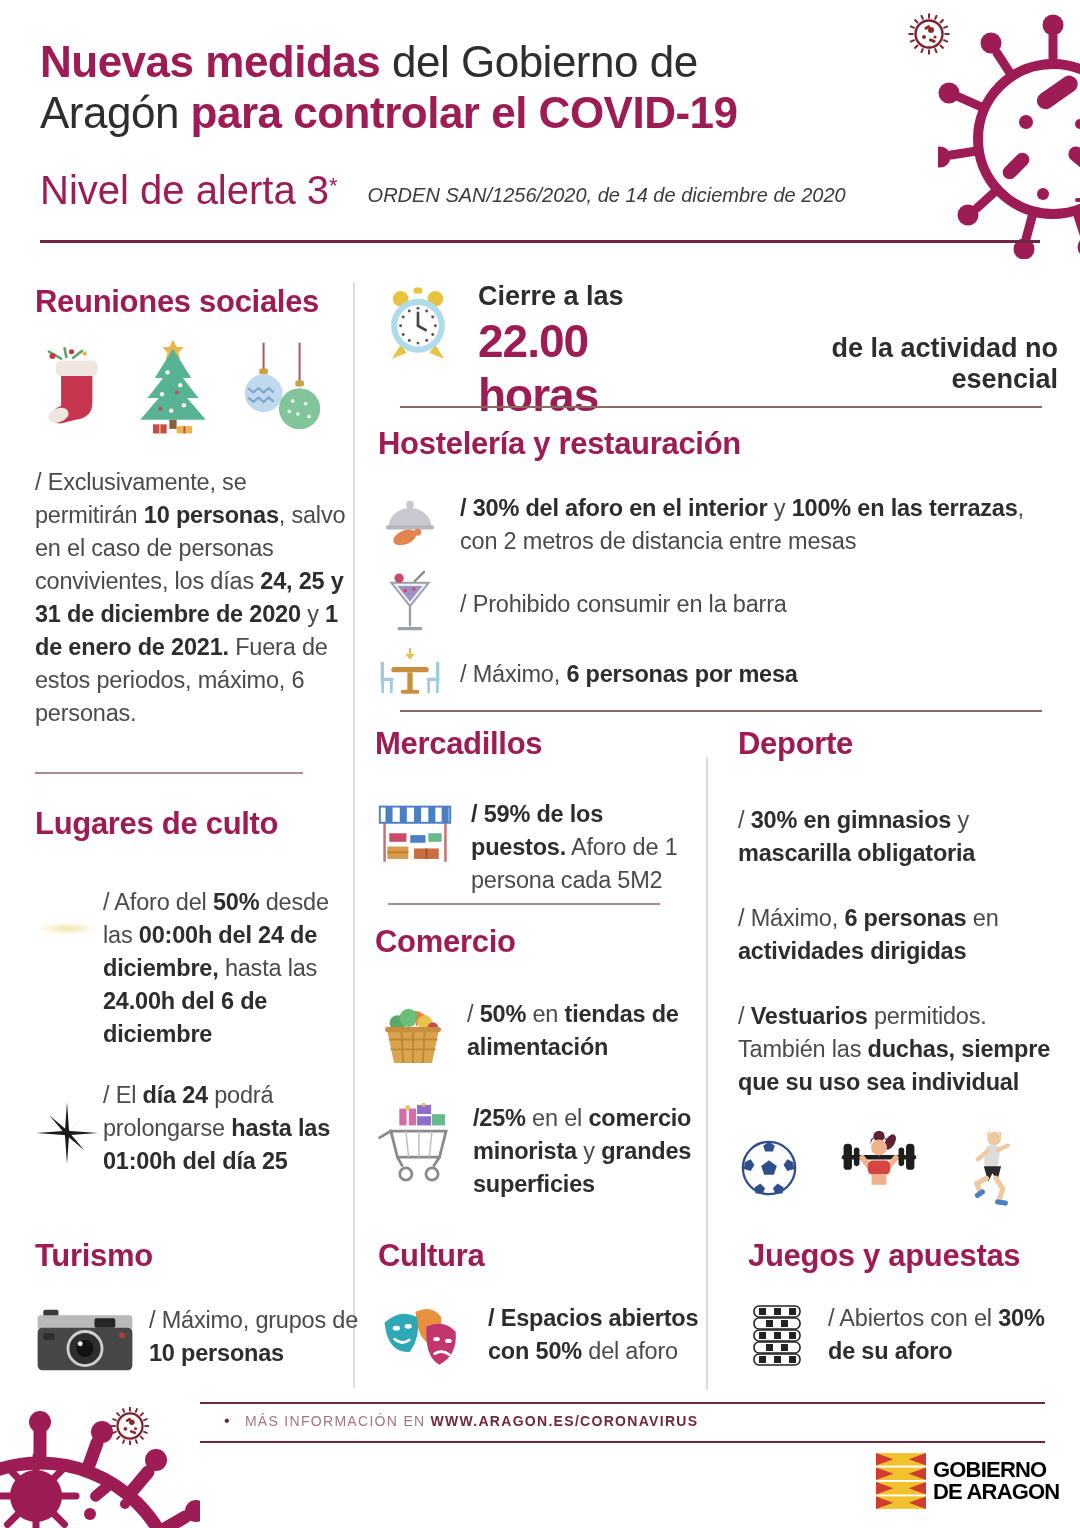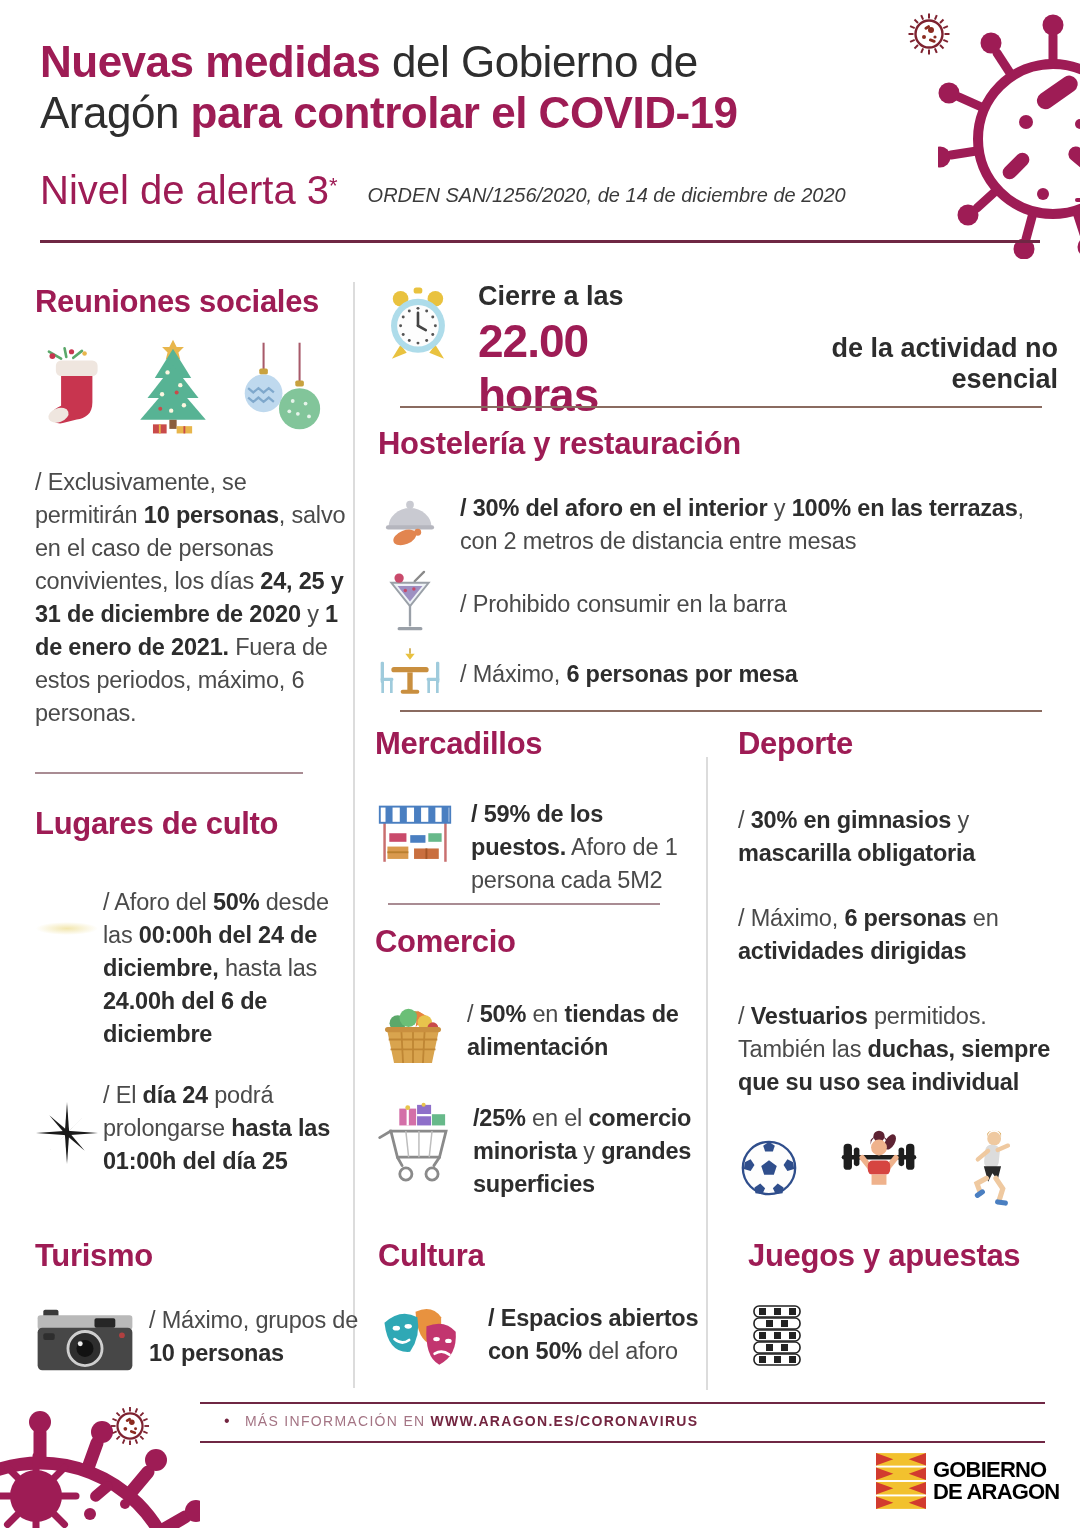--- a/index.html
+++ b/index.html
@@ -507,20 +507,21 @@
               <rect x="24" y="28" width="7" height="7"></rect>
               <rect x="39" y="28" width="7" height="7"></rect>
             <rect x="16" y="40" width="7" height="7"></rect>
               <rect x="31" y="40" width="7" height="7"></rect>
             <rect x="9" y="52" width="7" height="7"></rect>
               <rect x="24" y="52" width="7" height="7"></rect>
               <rect x="39" y="52" width="7" height="7"></rect>
           </g>
         </svg>
       </div>
+      <p class="body-text" style="width:240px"><span>/ Abiertos con el </span><span class="b">30% de su aforo</span></p>
     </div>
   </section>
 
   <div class="abs rule-dark" style="left:200px;top:1402px;width:845px;height:2px"></div>
   <div class="abs footer-info" style="left:224px;top:1412px">
     <span class="bullet">•</span>
     <span>MÁS INFORMACIÓN EN </span>
     <span class="url" style="margin-left:5px">WWW.ARAGON.ES/CORONAVIRUS</span>
   </div>
   <div class="abs rule-dark" style="left:200px;top:1441px;width:845px;height:2px"></div>

